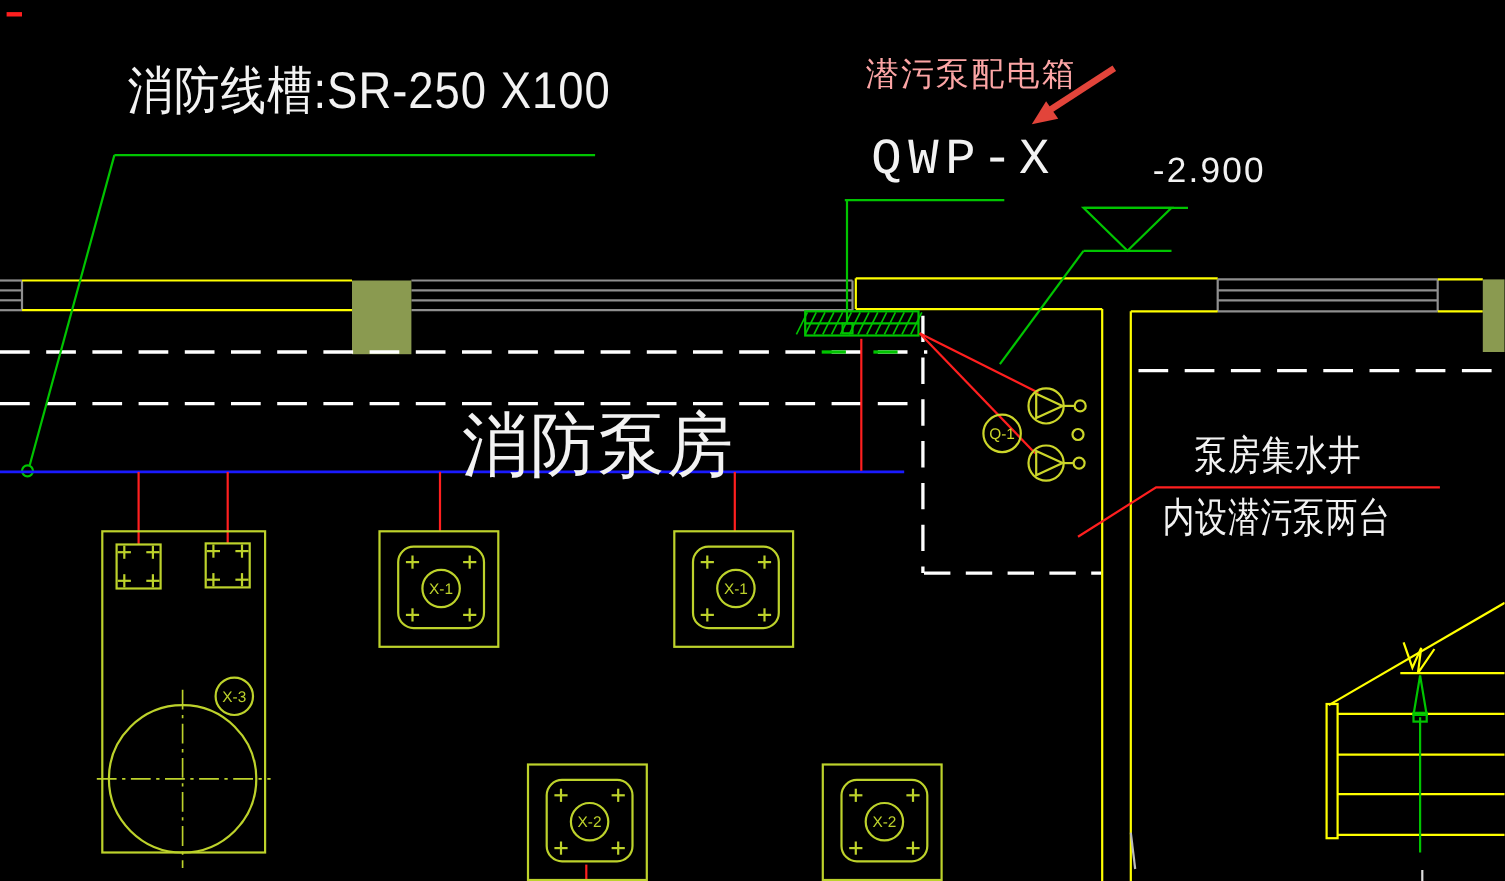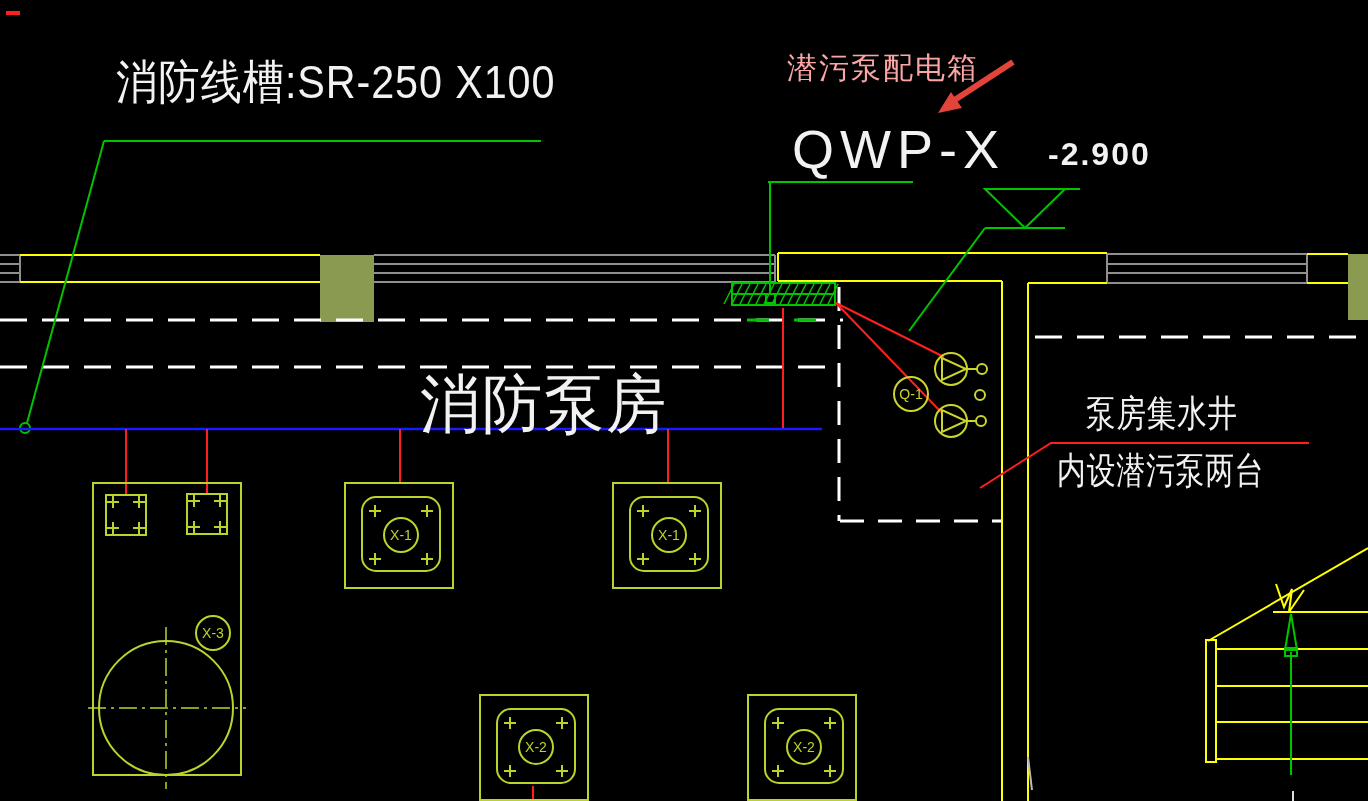--- a/index.html
+++ b/index.html
@@ -7,22 +7,22 @@
     position:relative;width:1368px;height:801px;background:#000000;overflow:hidden;
     font-family:"Liberation Sans","DejaVu Sans",sans-serif;
   }
   #linework{position:absolute;left:0;top:0;}
   .cadtext{
     position:absolute;color:#f2f2f2;line-height:1;white-space:nowrap;
     transform-origin:left top;font-weight:400;
   }
   .t-cable  {left:116px;top:58px;font-size:47px;letter-spacing:1px;transform:scaleX(.88);}
   .t-callout{left:787px;top:53px;font-size:30px;letter-spacing:2px;color:#fca5a5;}
-  .t-qwp    {left:792px;top:122px;font-size:54px;letter-spacing:6px;}
-  .t-elev   {left:1048px;top:138px;font-size:32px;letter-spacing:2px;font-weight:bold;}
+  .t-qwp    {left:792px;top:122px;font-size:46px;letter-spacing:6px;font-family:Liberation Mono, monospace;}
+  .t-elev   {left:1048px;top:138px;font-size:32px;letter-spacing:2px;}
   .t-room   {left:420px;top:372px;font-size:64px;letter-spacing:2px;transform:scaleX(.94);}
   .t-sump1  {left:1086px;top:395px;font-size:37px;letter-spacing:1px;transform:scaleX(.8);}
   .t-sump2  {left:1057px;top:452px;font-size:37px;letter-spacing:1px;transform:scaleX(.78);}
   text{font-family:"Liberation Sans","DejaVu Sans",sans-serif;}
 </style>
 </head>
 <body>
 
 <div id="stage">
 

